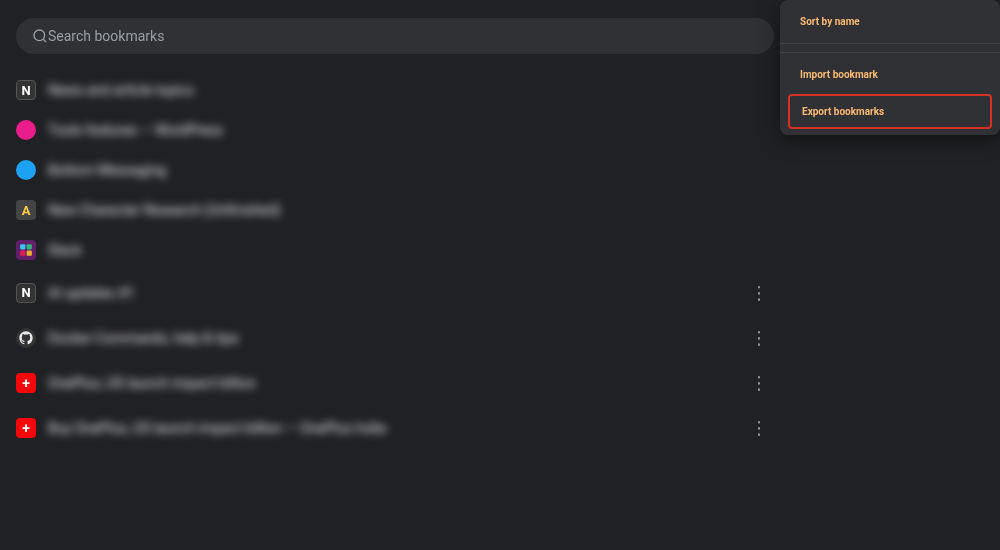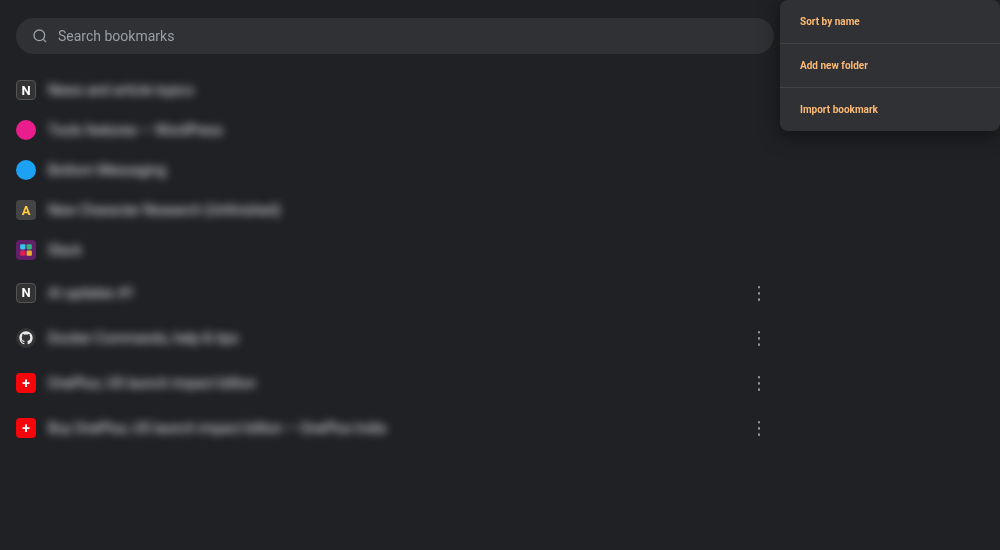--- a/index.html
+++ b/index.html
@@ -29,21 +29,20 @@
       margin-bottom: 8px;
     }
 
     .search-bar {
       display: flex;
       align-items: center;
       background-color: #303134;
       border-radius: 24px;
       padding: 10px 16px;
       width: 100%;
-      gap: 10px;
     }
 
     .search-icon-wrapper {
       color: #9aa0a6;
       font-size: 16px;
       display: flex;
       align-items: center;
     }
 
     .search-input-display {
@@ -233,23 +232,23 @@
   </div>
 
   <div style="width: 210px; padding: 10px 0 0 0; position: relative;">
     <div class="dropdown-menu">
 
       <div class="dropdown-section">
         <div class="dropdown-item">Sort by name</div>
       </div>
 
       <div class="dropdown-section">
-        <div class="dropdown-item">Add new folder</div>
       </div>
 
       <div class="dropdown-section">
         <div class="dropdown-item">Import bookmark</div>
+        <div class="dropdown-item highlighted">Export bookmarks</div>
       </div>
 
     </div>
   </div>
 
 </div>
 
 </body></html>

